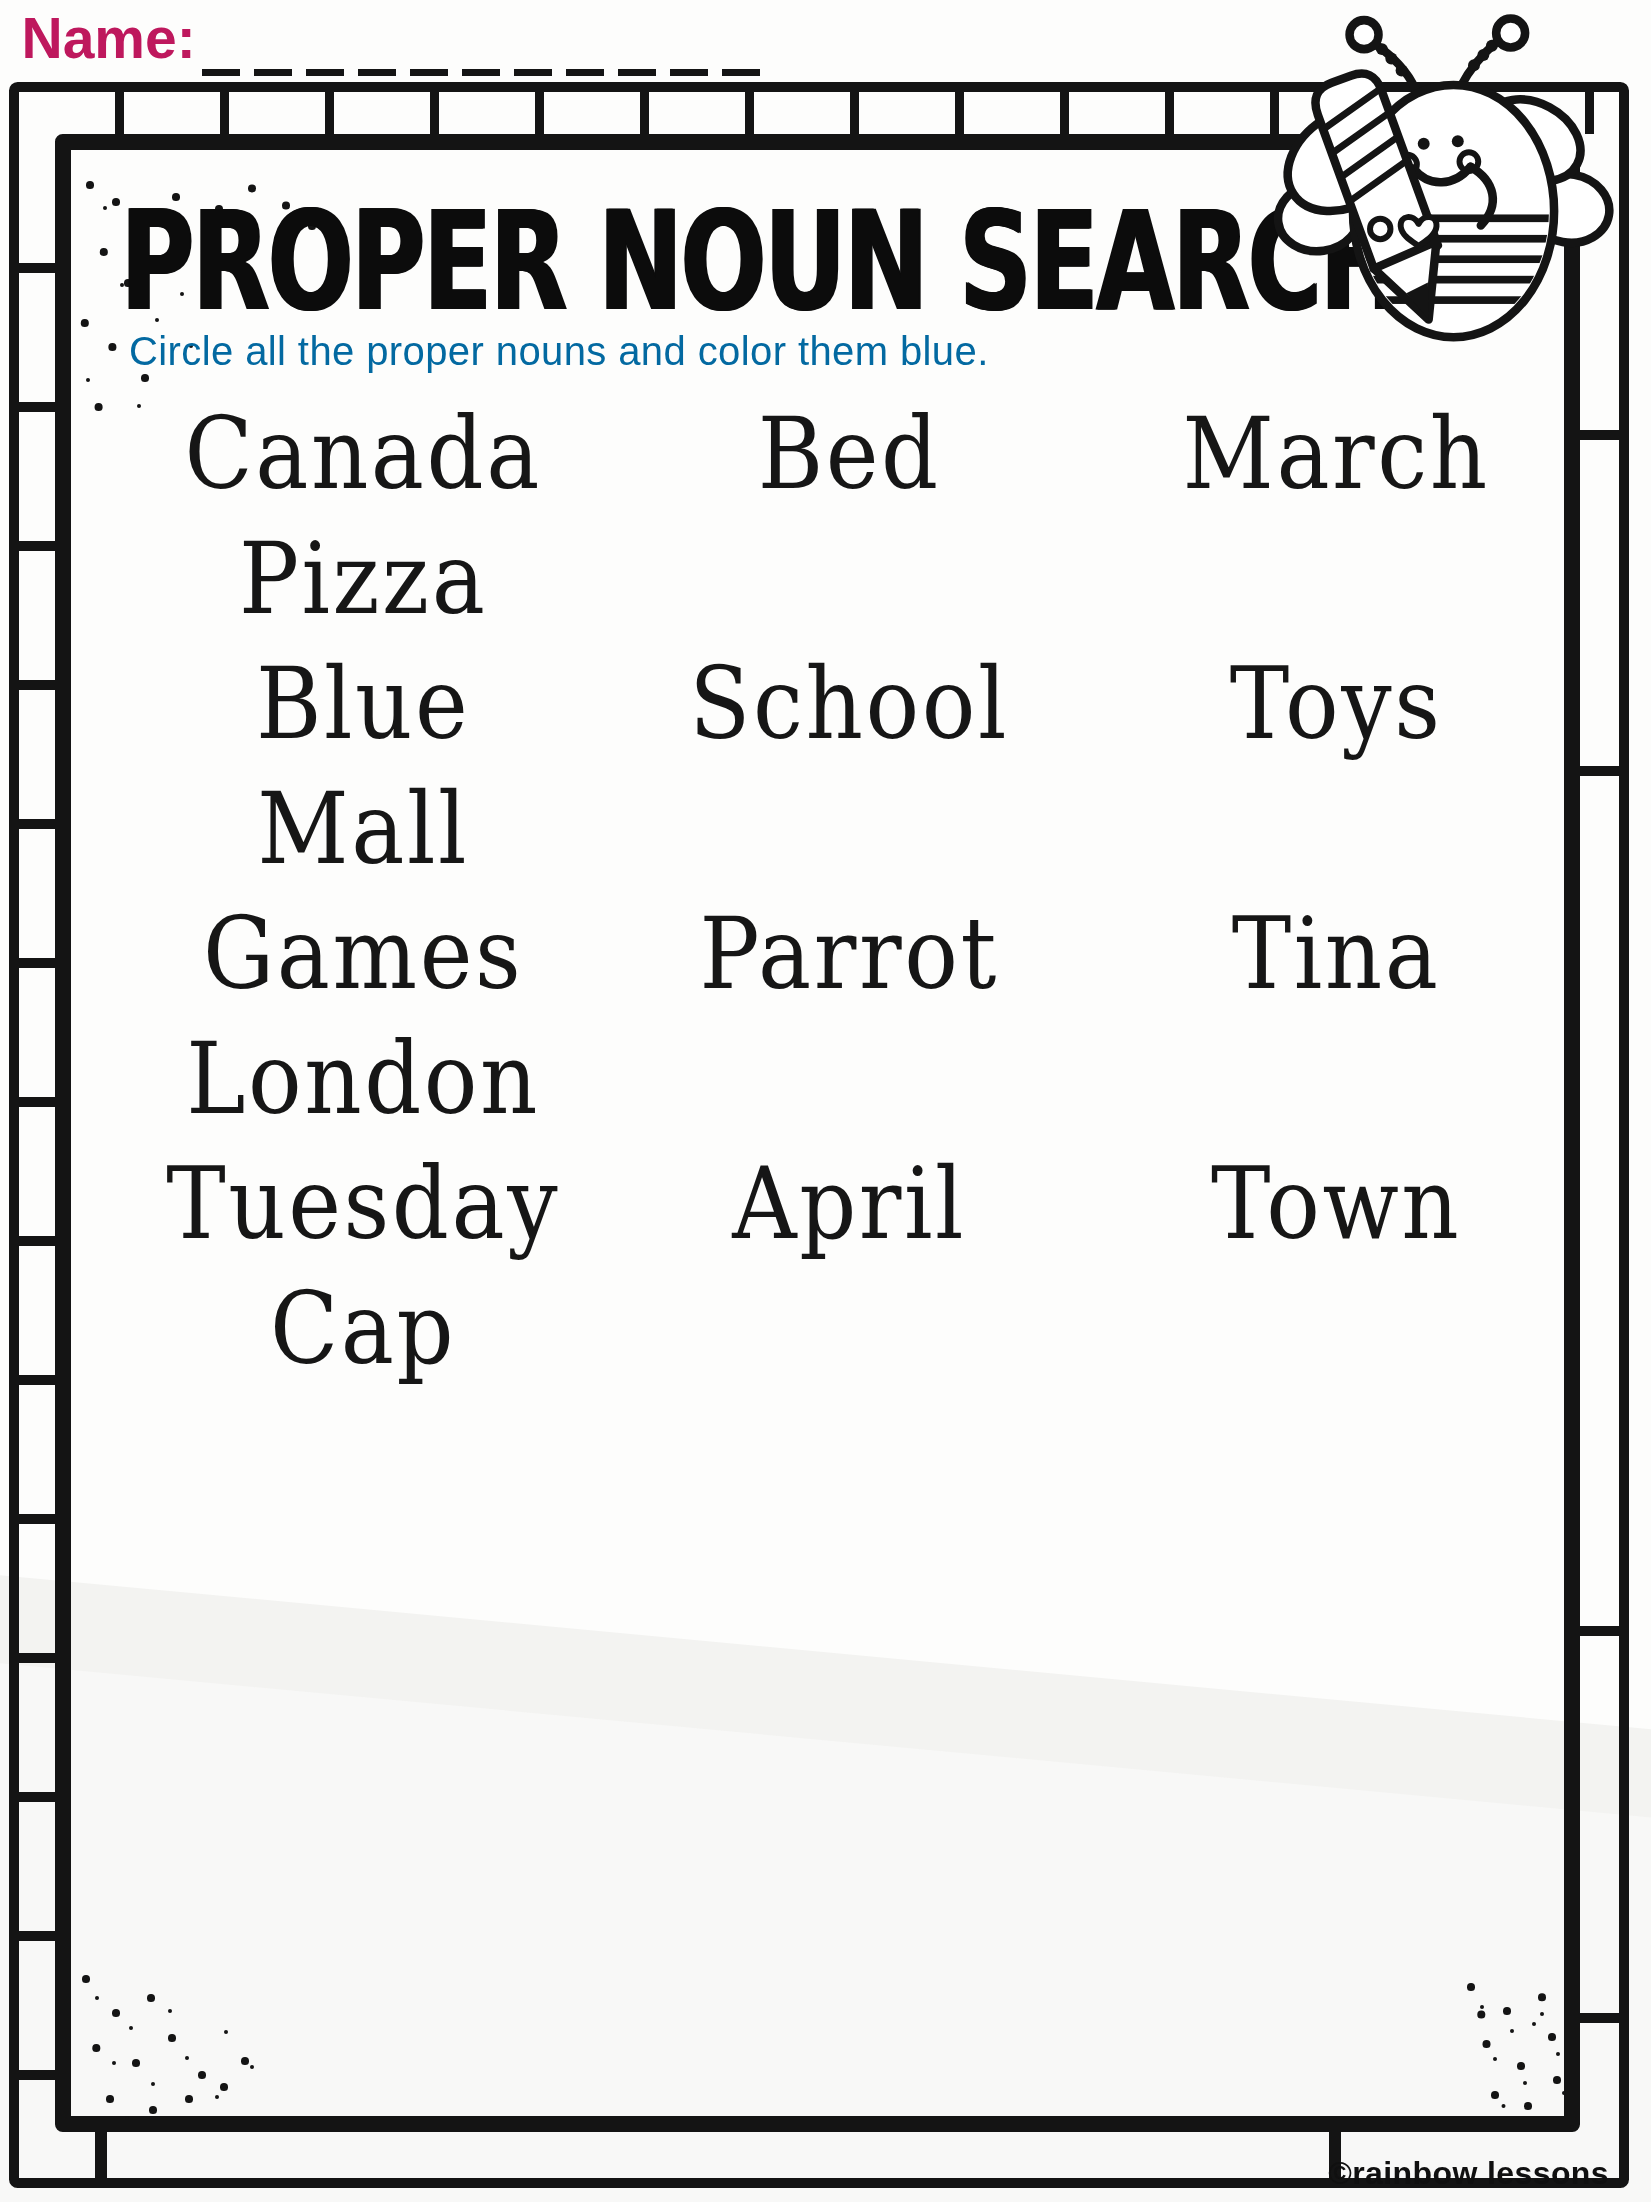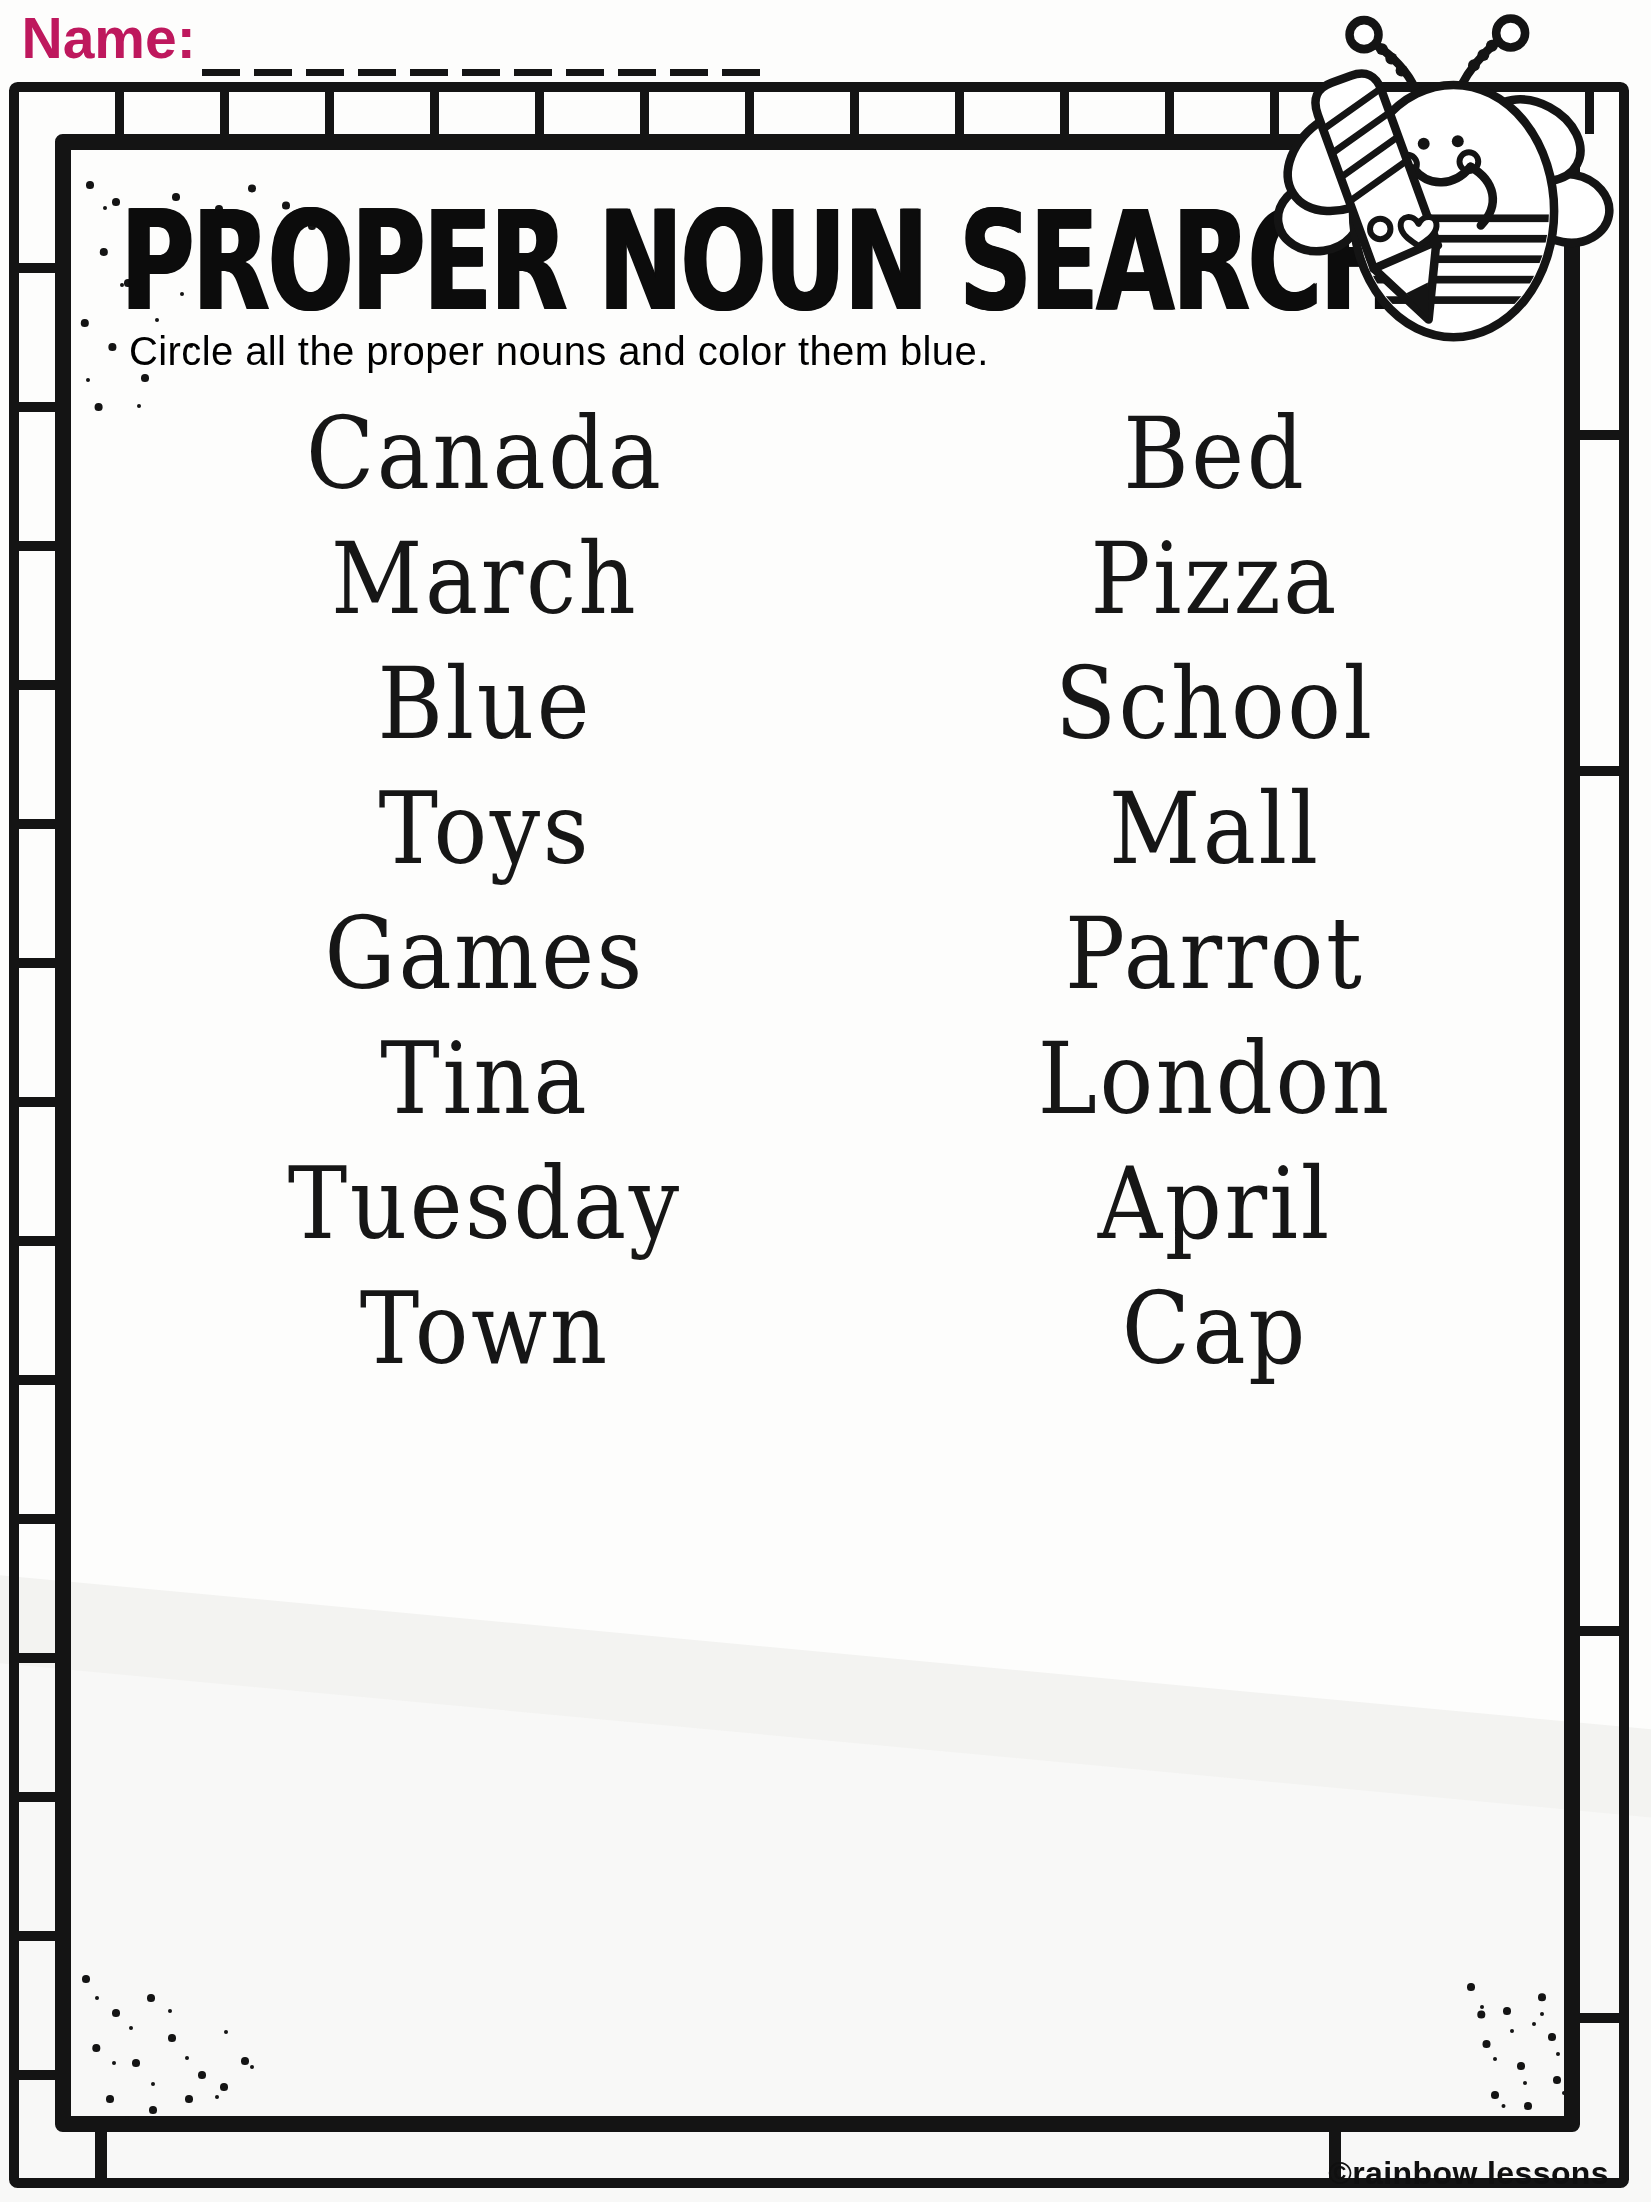--- a/index.html
+++ b/index.html
@@ -42,26 +42,26 @@
   
   .title {
     position:absolute; left:120px; top:193px; z-index:3;
     font-family:"DejaVu Sans", sans-serif; font-weight:700;
     font-size:110px; line-height:1; letter-spacing:-2.6px; color:#0c0c0c;
     transform:scale(0.92,1.25); transform-origin:left top;
     text-shadow:1.7px 0 #0c0c0c, -0.9px 0 #0c0c0c; white-space:nowrap;
   }
   .subtitle {
     position:absolute; left:129px; top:329px; z-index:3;
-    font-size:40px; font-weight:400; color:#000000; letter-spacing:0.4px;
+    font-size:40px; font-weight:400; color:#0369a1; letter-spacing:0.4px;
   }
   
   .words { position:absolute; left:73px; top:391px; width:1506px; z-index:3; }
   .word-row {
-    height:250px; display:grid; grid-template-columns:repeat(2,1fr);
+    height:250px; display:grid; grid-template-columns:repeat(3,1fr);
     align-items:center; padding-left:47px;
   }
   .word {
     text-align:center; font-family:"DejaVu Serif", serif;
     font-size:91px; letter-spacing:2.6px; color:#161616;
     transform:scale(0.98,1.08); white-space:nowrap;
   }
   
   .credit {
     position:absolute; right:43px; top:2139px; z-index:3;

